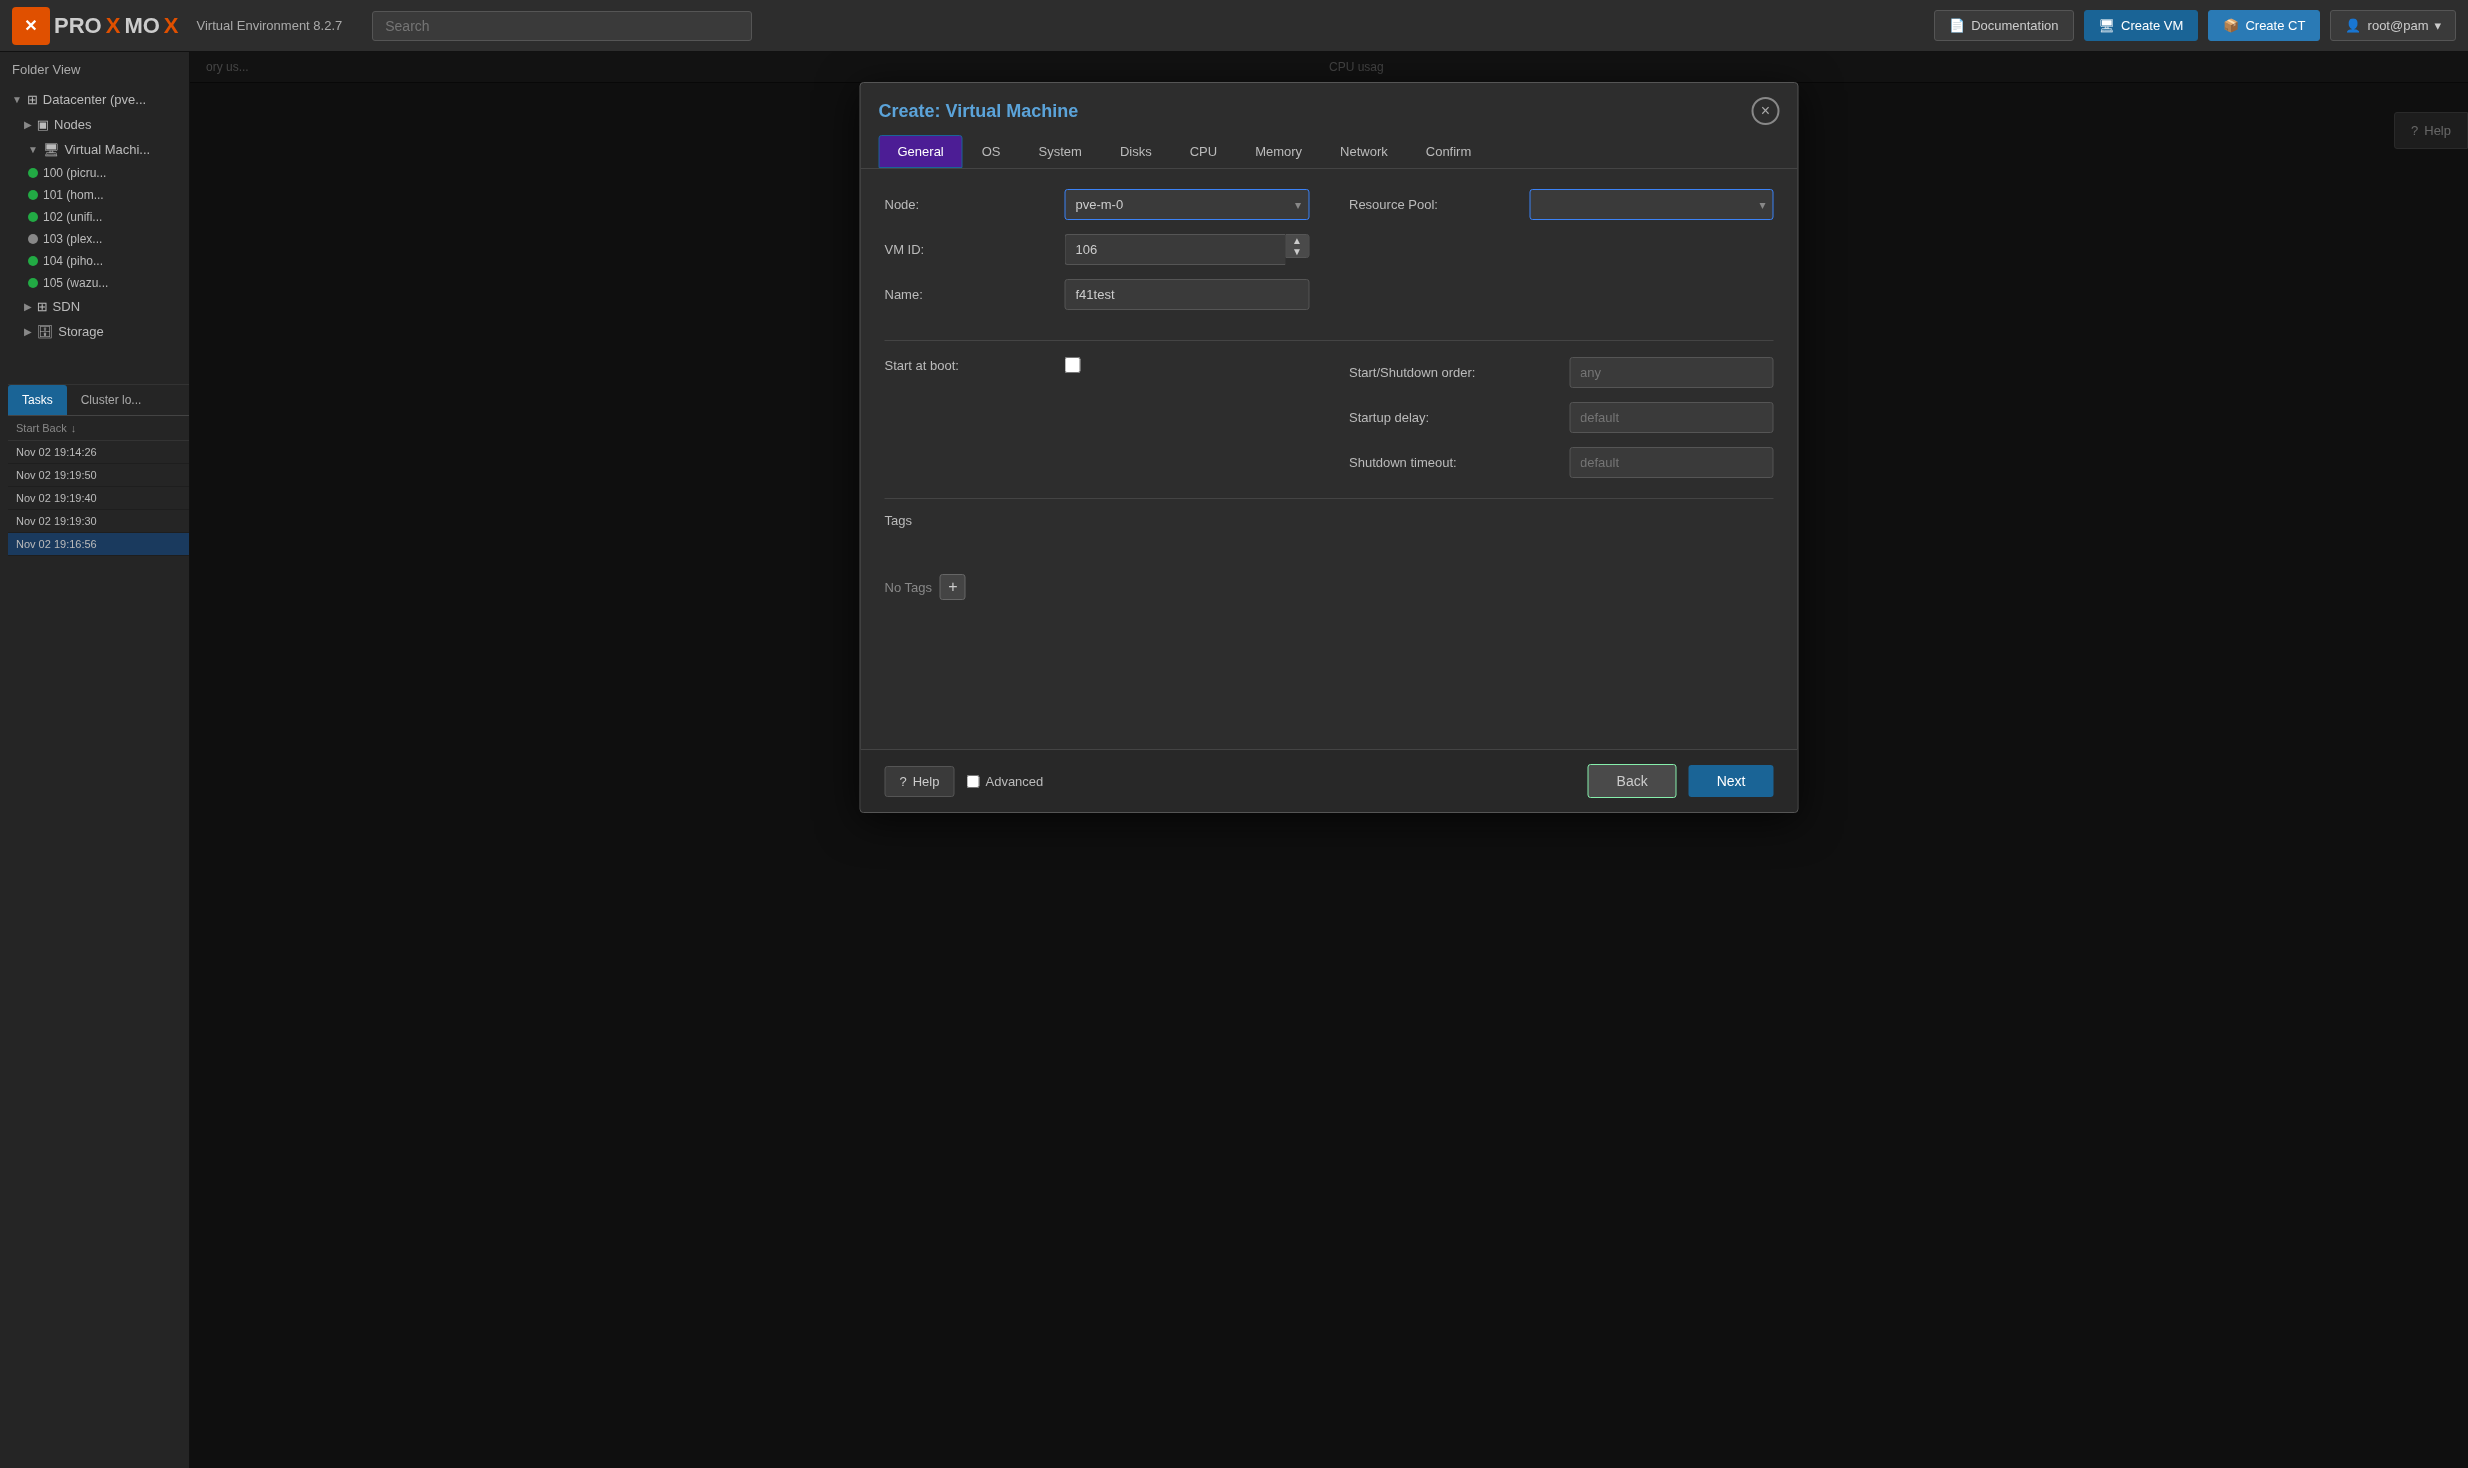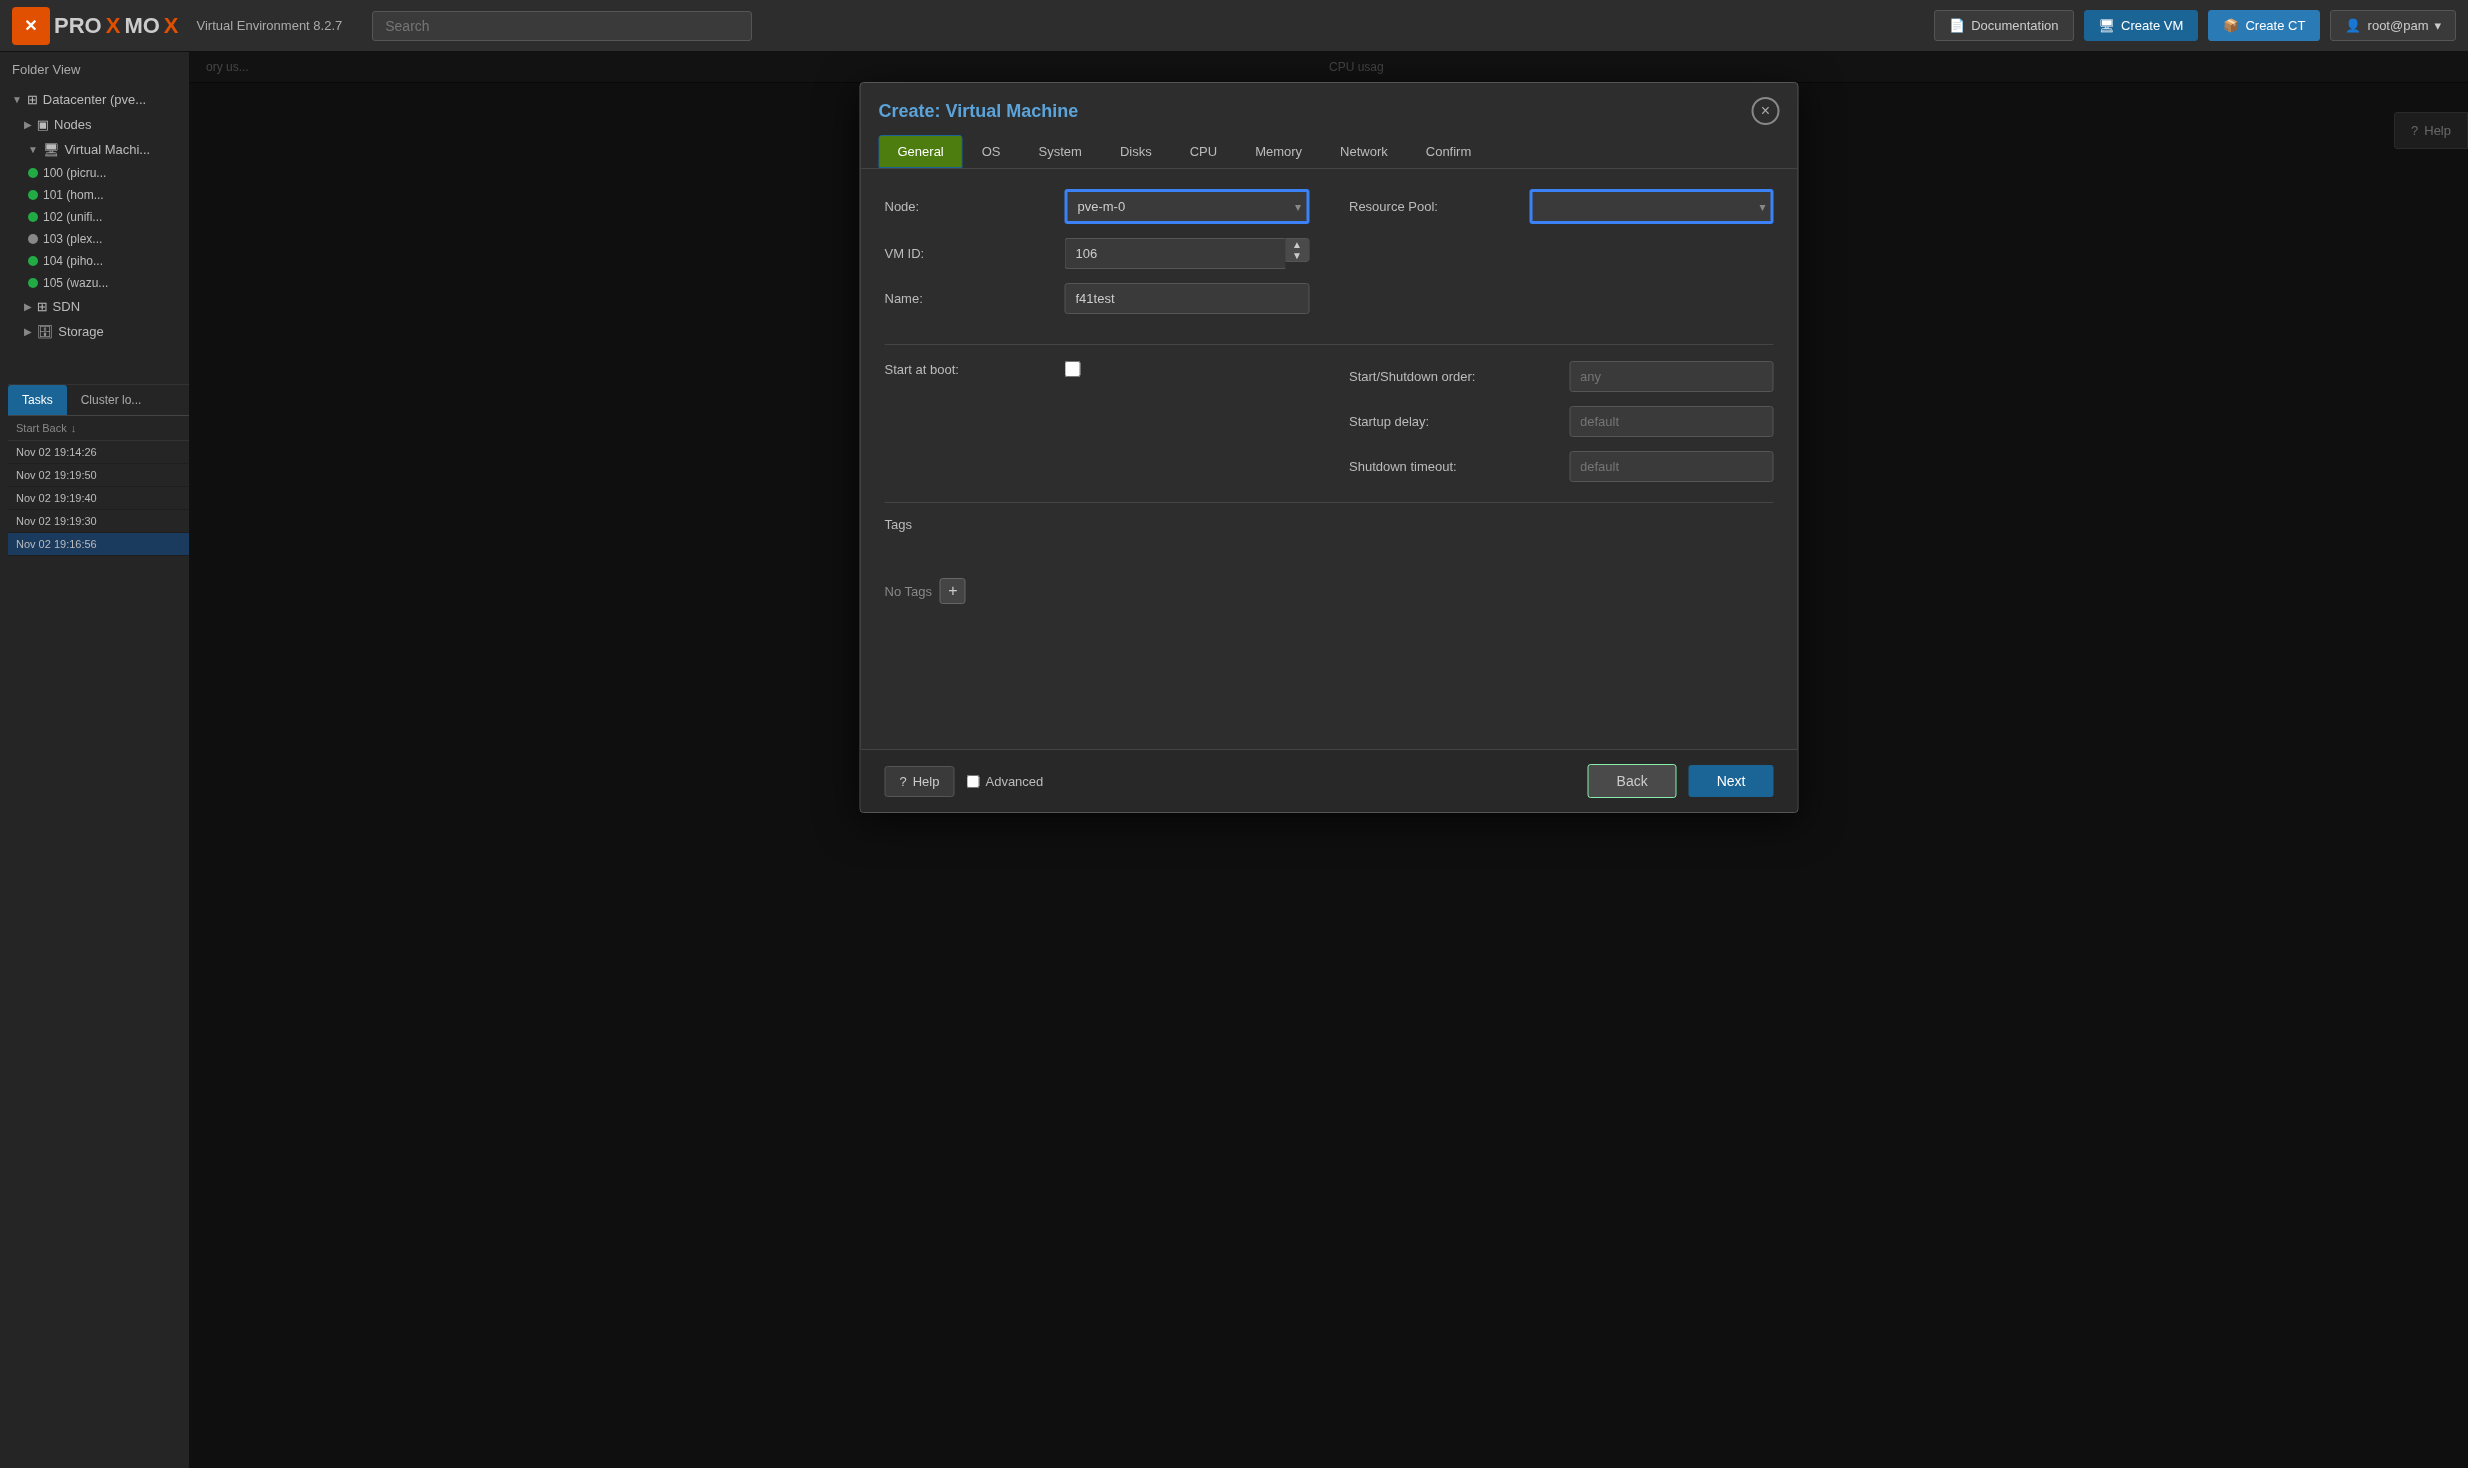--- a/index.html
+++ b/index.html
@@ -212,21 +212,21 @@
     }
     .modal-tab {
       padding: 8px 18px;
       cursor: pointer;
       font-size: 13px;
       color: #bbb;
       border-radius: 3px 3px 0 0;
       border: 1px solid transparent;
     }
     .modal-tab.active {
-      background: #4d7c0f;
+      background: #4c1d95;
       color: white;
       border-color: #1a6496;
     }
 
     
     .modal-body {
       padding: 20px 24px;
       min-height: 580px;
     }
 
@@ -284,21 +284,21 @@
       display: flex; align-items: center; justify-content: center;
       border: none;
     }
     .select-wrap {
       flex: 1;
       position: relative;
     }
     .select-wrap select {
       width: 100%;
       background: #3a3a3a;
-      border: 3px solid #3b82f6;
+      border: 1px solid #3b82f6;
       border-radius: 3px;
       color: #ccc;
       padding: 7px 30px 7px 10px;
       font-size: 13px;
       appearance: none;
       cursor: pointer;
     }
     .select-arrow {
       position: absolute;
       right: 8px;

